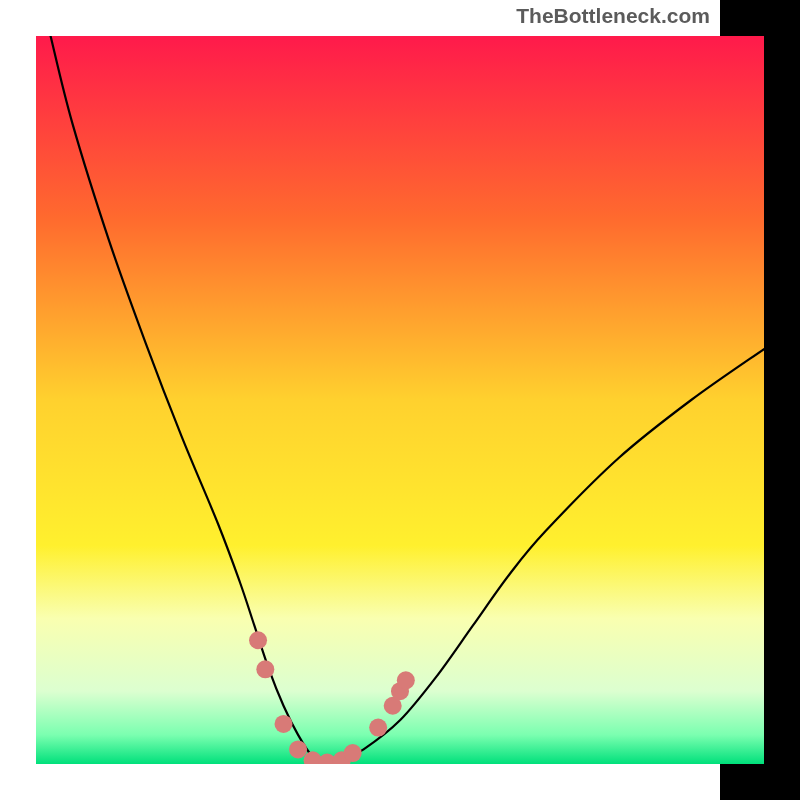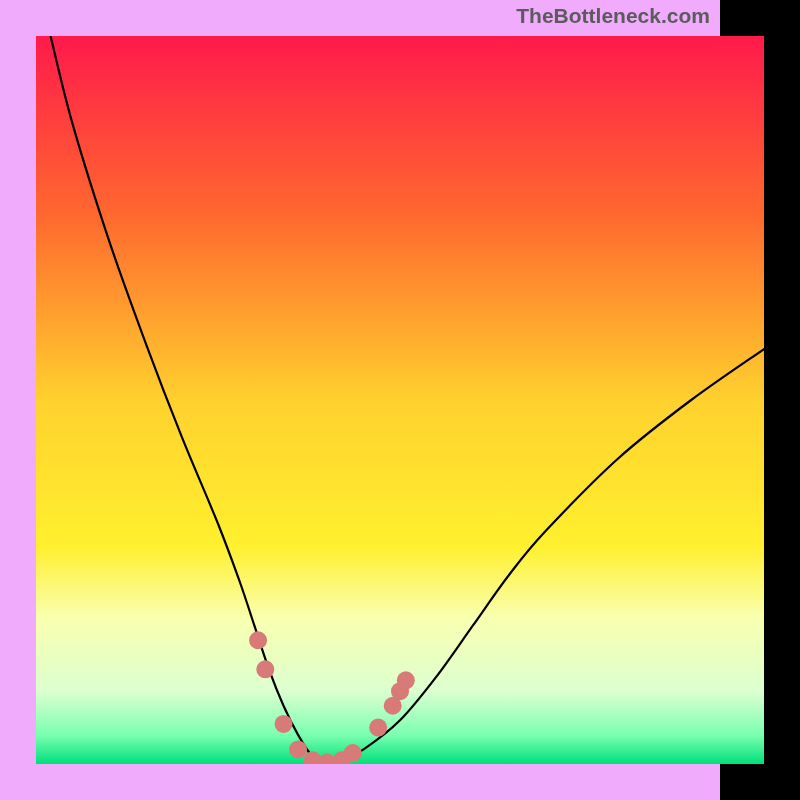--- a/index.html
+++ b/index.html
@@ -9,21 +9,21 @@
     height: 800px;
     background: #000;
     overflow: hidden;
   }
   .frame {
     position: absolute;
     left: 0;
     top: 0;
     width: 720px;
     height: 800px;
-    background: #f0abfc;
+    background: #ffffff;
   }
   .plot-area {
     position: absolute;
     left: 36px;
     top: 36px;
     width: 728px;
     height: 728px;
     overflow: hidden;
   }
   .gradient {

